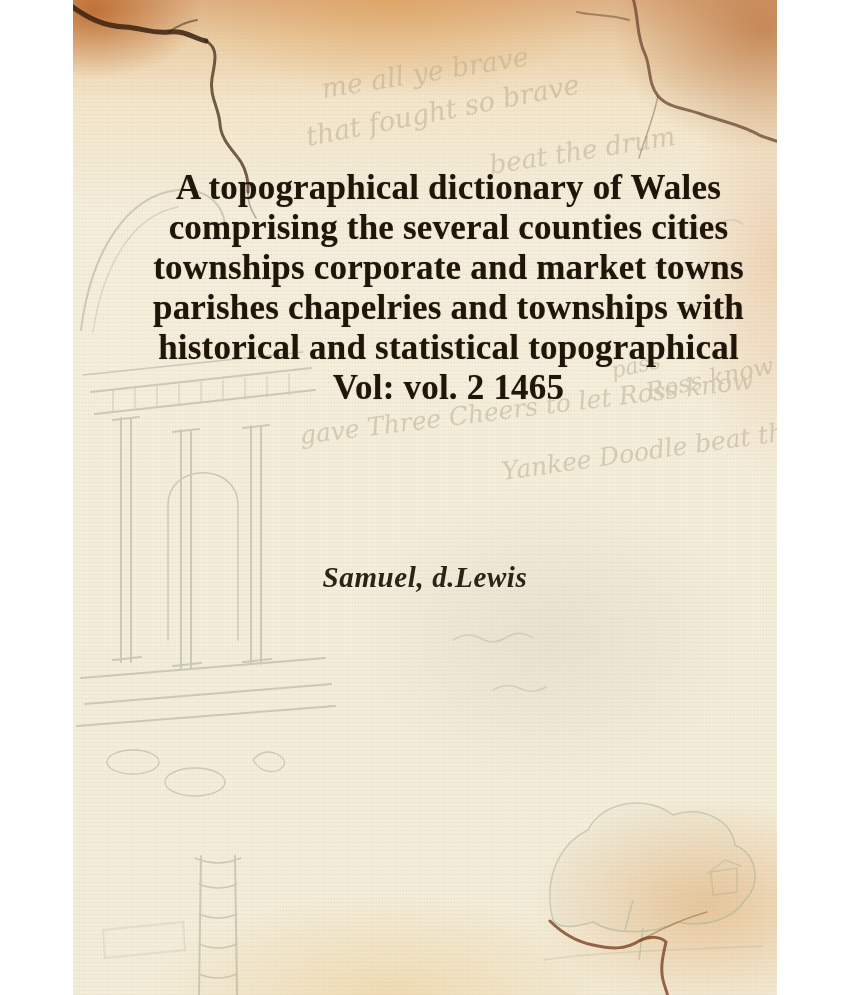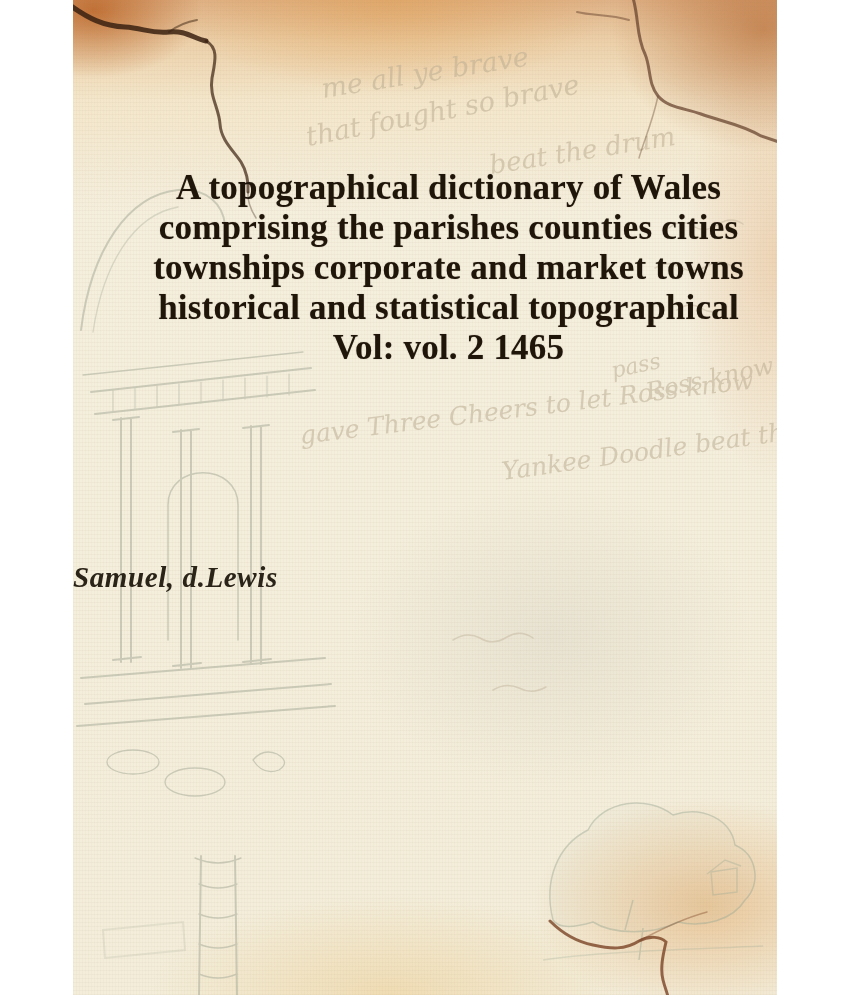--- a/index.html
+++ b/index.html
@@ -45,20 +45,21 @@
     text-align:center;
     font-size:35px;line-height:40px;font-weight:bold;
     color:#201509;
     letter-spacing:.2px;
     text-shadow:0 0 1px rgba(32,21,9,.35);
     margin-left:47px;
   }
   
   .author-line{
     position:absolute;left:0;right:0;top:559px;
+    text-align:center;
     font-size:29px;line-height:36px;
     font-weight:bold;font-style:italic;
     color:#2a2318;
     letter-spacing:.6px;
   }
   .hand{
     font-family:"DejaVu Serif", serif;
     font-style:italic;
     fill:#bcad92;
   }
@@ -135,22 +136,23 @@
         <path d="M 504 12 C 520 16 536 14 556 20" stroke-width="2" opacity="0.5"></path>
       </g>
       <g stroke="#7a4426" fill="none" stroke-linecap="round">
         <path d="M 477 921 C 490 934 505 942 520 945 C 538 949 552 950 566 941 C 577 935 588 937 593 942 C 590 955 587 968 590 980 C 592 988 594 992 595 997" stroke-width="3" opacity="0.8"></path>
         <path d="M 566 941 C 590 928 612 918 634 912" stroke-width="1.5" opacity="0.4"></path>
       </g>
     </svg>
 
     <div class="title-block">
       <div>A topographical dictionary of Wales</div>
-      <div>comprising the parishes counties cities</div>
+      <div>comprising the several counties cities</div>
       <div>townships corporate and market towns</div>
+      <div>parishes chapelries and townships with</div>
       <div>historical and statistical topographical</div>
       <div>Vol: vol. 2 1465</div>
     </div>
 
     <div class="author-line">Samuel, d.Lewis</div>
 
   </div>
 </div>
 
 </body></html>

